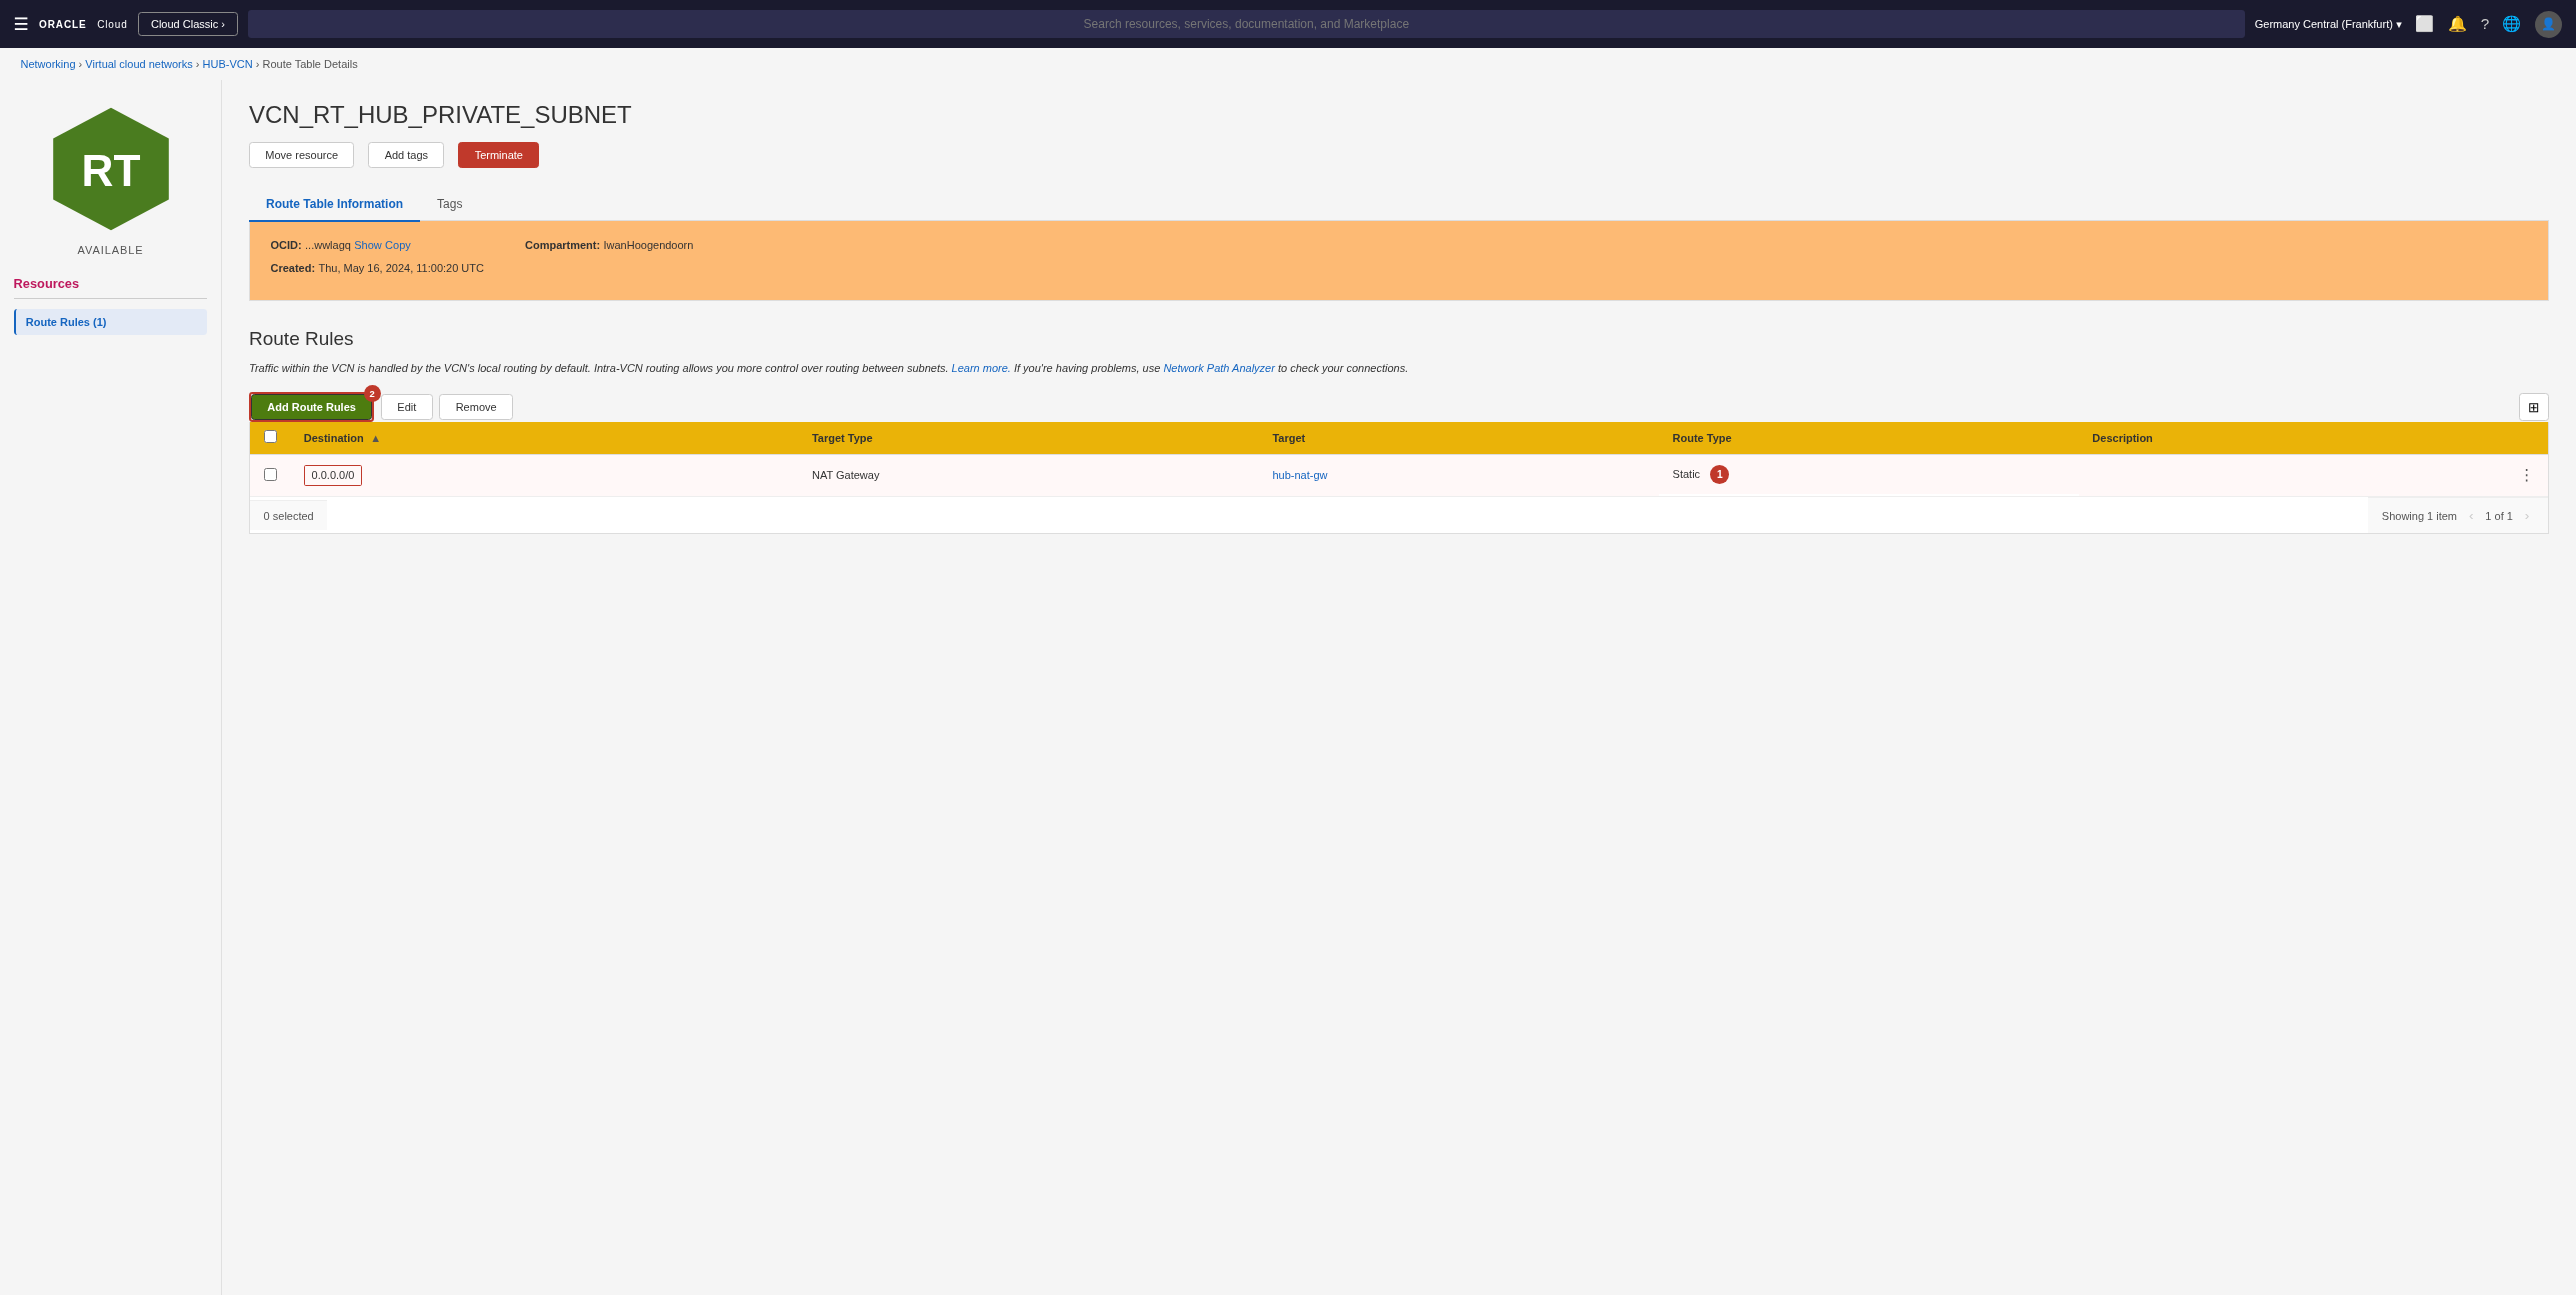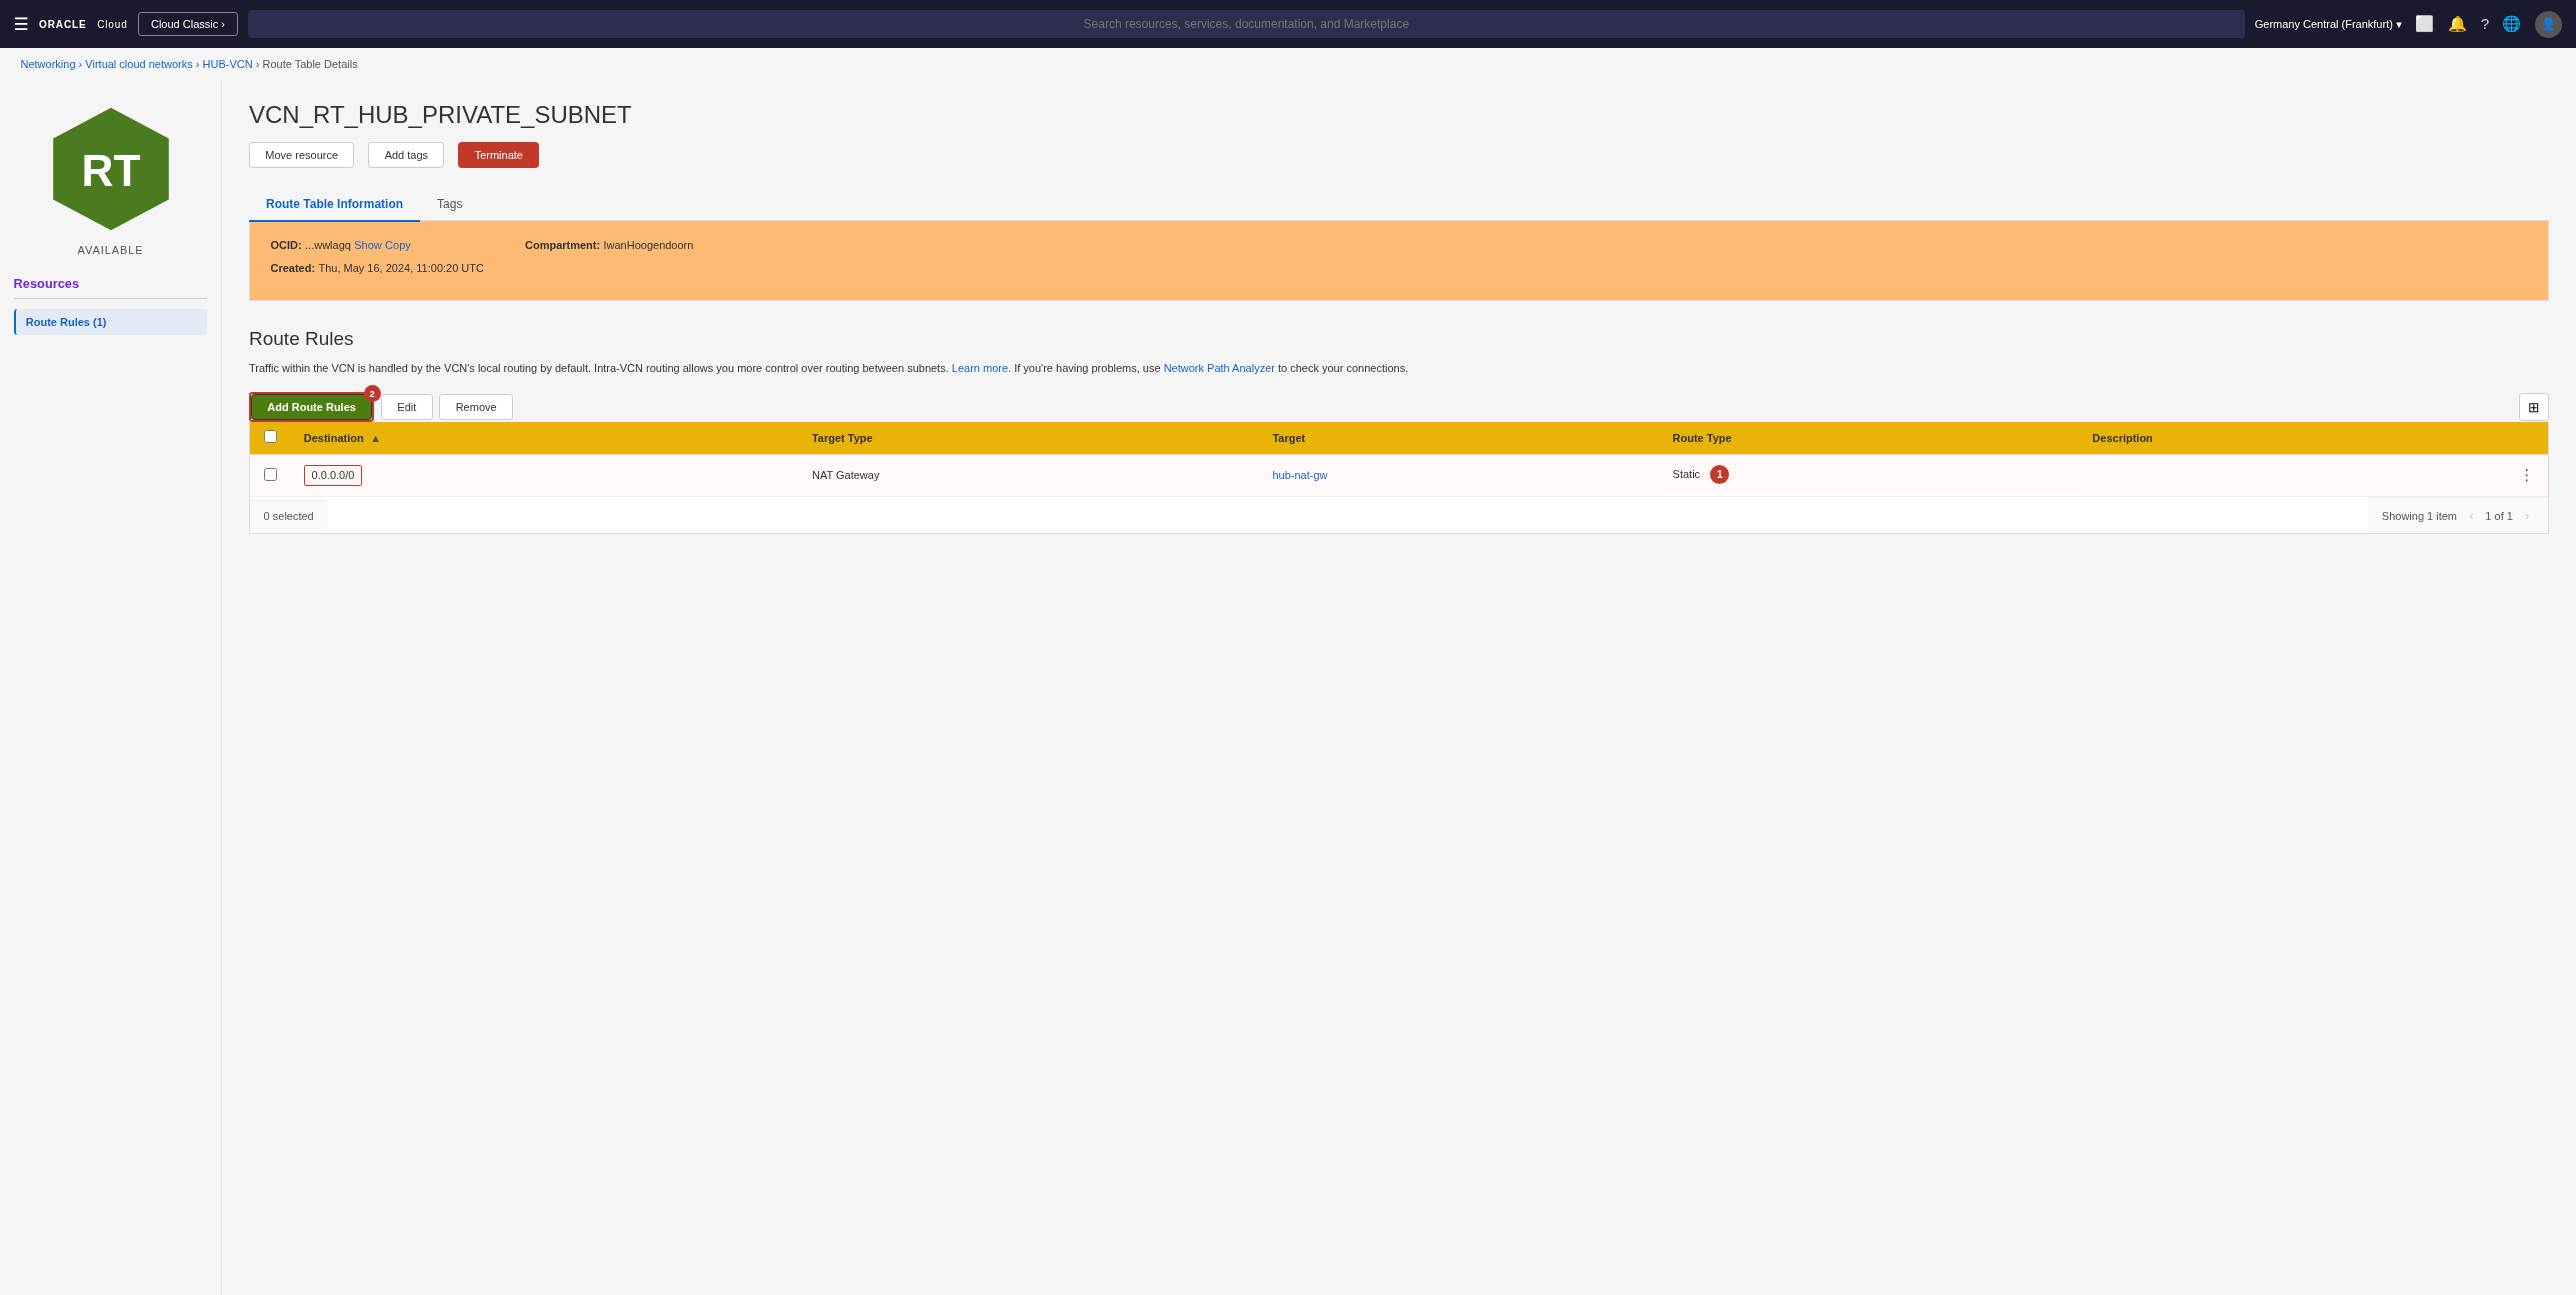--- a/index.html
+++ b/index.html
@@ -75,21 +75,21 @@
       height: 136px;
       position: relative;
       margin-bottom: 6.8px;
     }
     .hex-icon svg { width: 100%; height: 100%; }
     .hex-label { font-size: 11px; color: #555; letter-spacing: 0.9px; font-weight: 500; }
 
     .sidebar-section-title {
       font-size: 12.8px;
       font-weight: 600;
-      color: #6d28d9;
+      color: #be185d;
       margin-bottom: 10.2px;
       padding-bottom: 6.8px;
       border-bottom: 0.9px solid #ccc;
     }
     .sidebar-item {
       padding: 6.8px 10.2px;
       border-radius: 3.4px;
       cursor: pointer;
       font-size: 11px;
       color: #1565c0;
@@ -168,20 +168,21 @@
       font-size: 19px;
       font-weight: 400;
       color: #333;
       margin-bottom: 10.2px;
     }
     .section-desc {
       font-size: 11px;
       color: #333;
       margin-bottom: 6.8px;
       line-height: 1.6;
+      font-style: italic;
     }
     .section-desc a { color: #1565c0; text-decoration: none; }
 
     
     .table-toolbar {
       display: flex;
       align-items: center;
       gap: 6.8px;
       margin-bottom: 0;
       margin-top: 13.6px;

